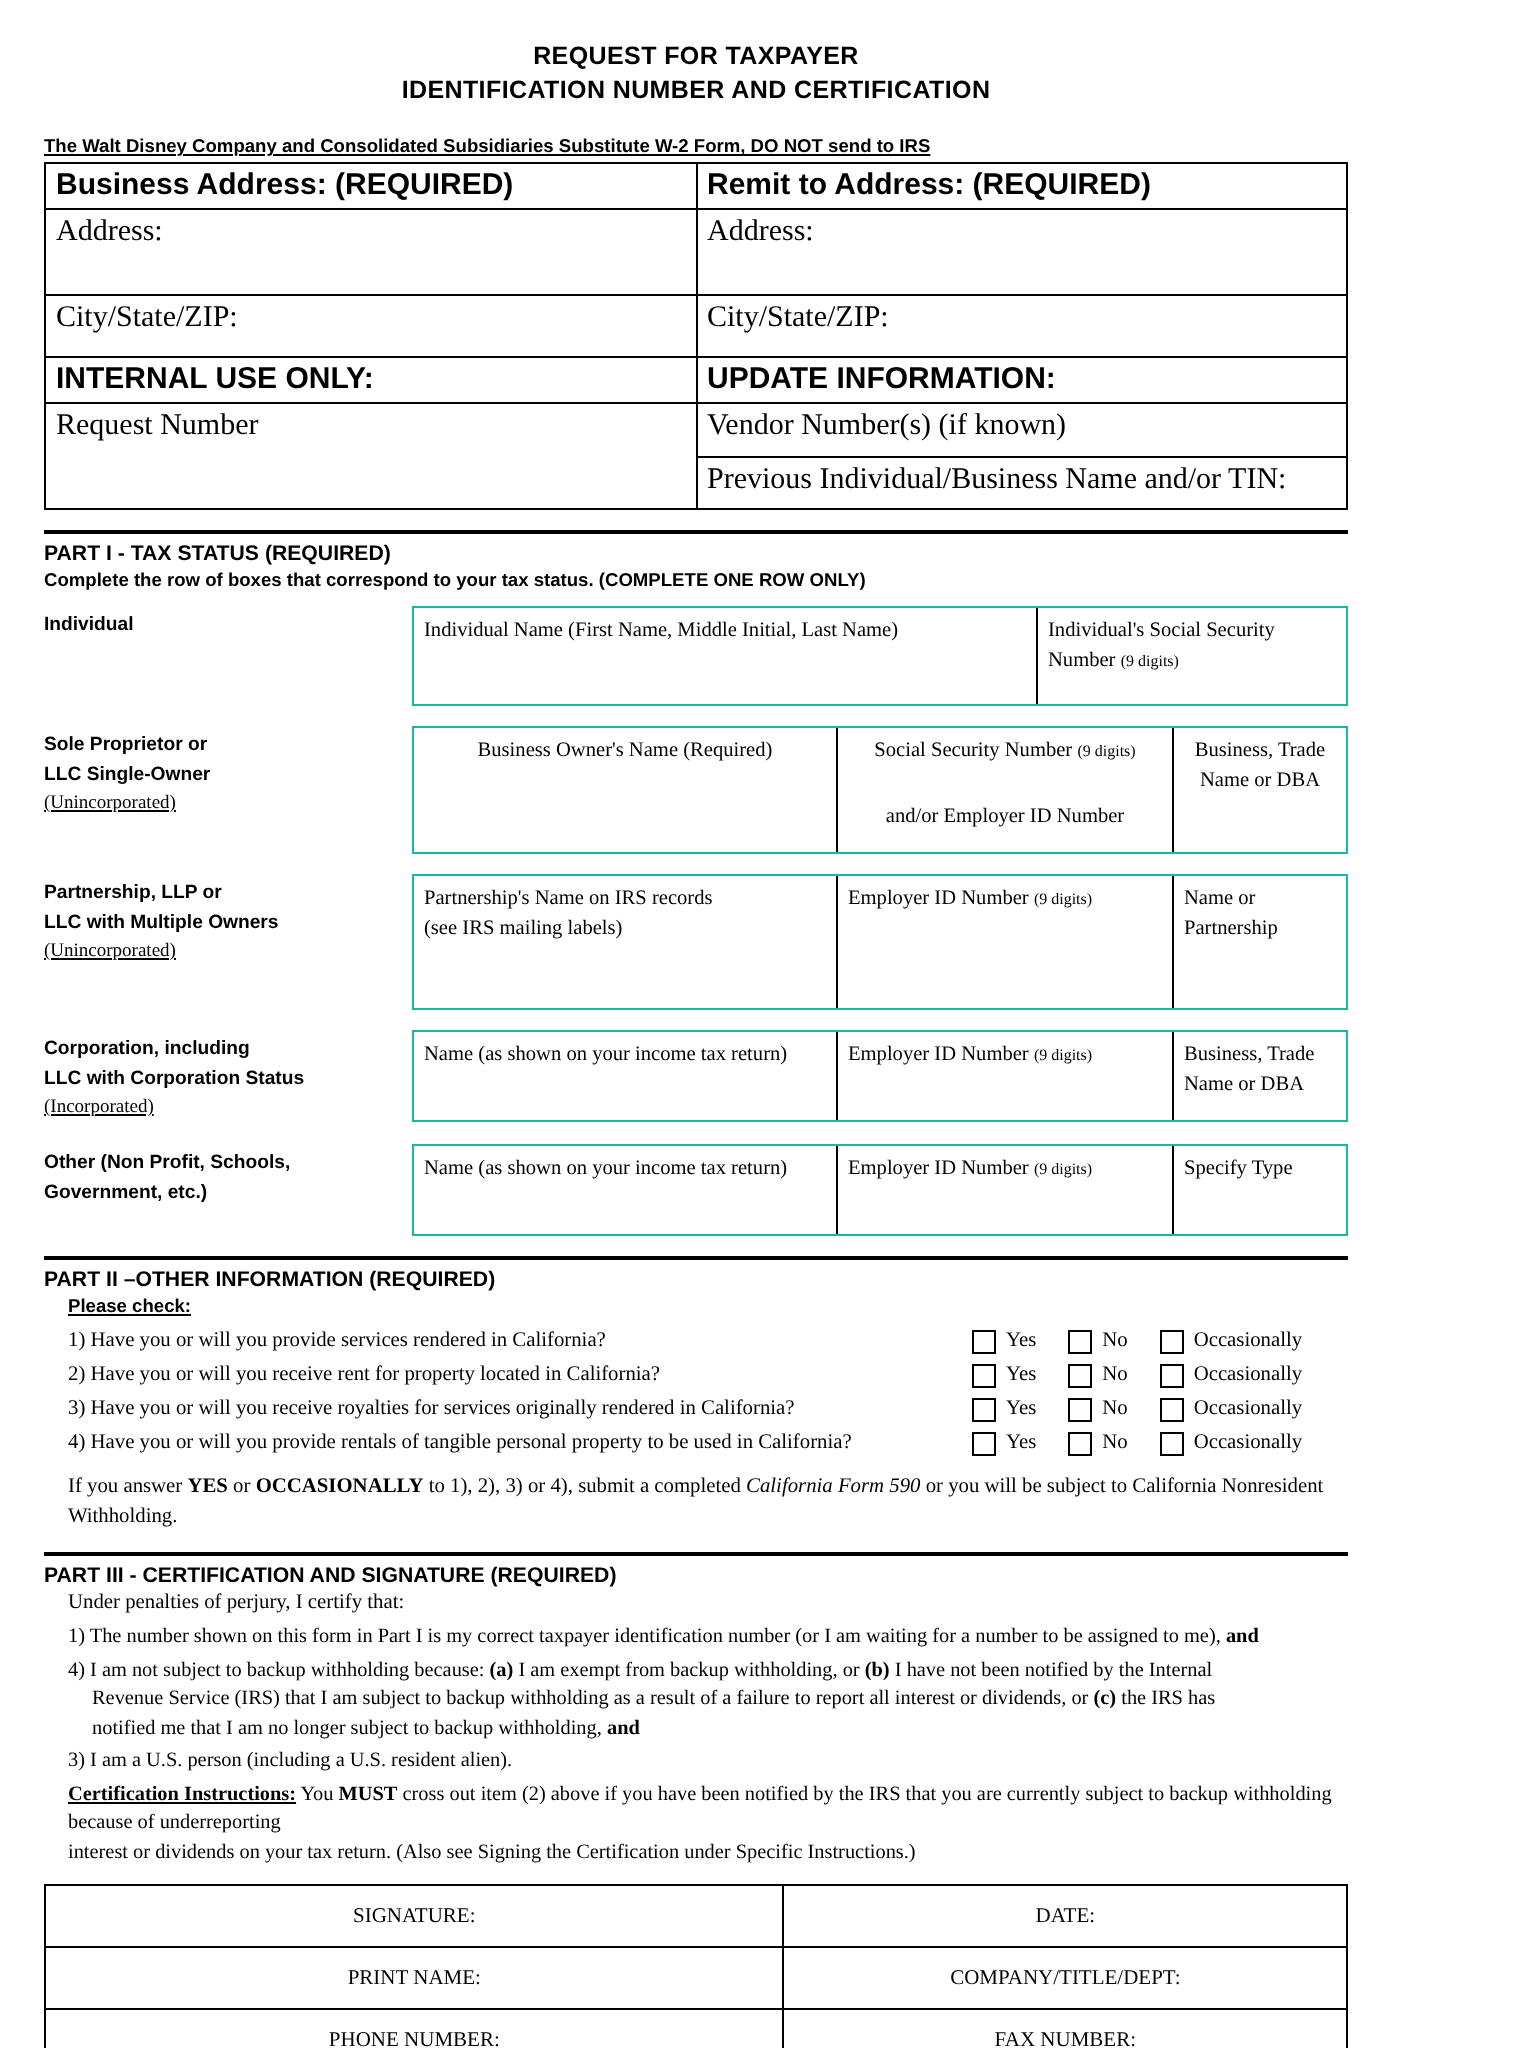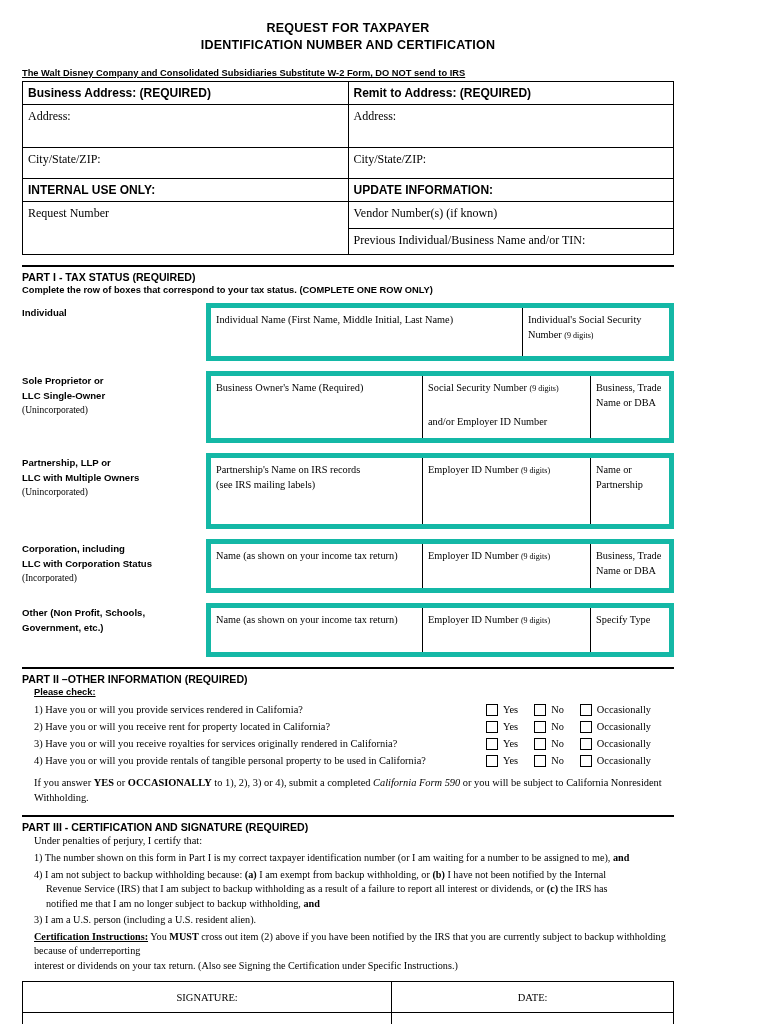--- a/index.html
+++ b/index.html
@@ -42,21 +42,21 @@
 
   table.grid {
     border-collapse: collapse;
     width: 100%;
     table-layout: fixed;
   }
   table.grid td {
     border: 1px solid #000;
     vertical-align: top;
     padding: 4px 5px;
-    font-size: 12px;
+    font-size: 15px;
     line-height: 14px;
   }
   .bold-sans {
     font-family: "Liberation Sans", sans-serif;
     font-weight: bold;
     font-size: 9.6px;
   }
   .cell-tall { height: 34px; margin-top: 44px; }
   .cell-mid { height: 22px; }
 
@@ -91,38 +91,39 @@
     font-family: "Liberation Sans", sans-serif;
     font-weight: bold;
     font-size: 9.6px;
     line-height: 15px;
     padding-top: 2px;
   }
   .taxlabel .small {
     font-weight: normal;
     font-family: "Liberation Serif", serif;
     font-size: 9.5px;
+    text-decoration: underline;
   }
   .boxes {
     flex: 1 1 auto;
     display: flex;
-    border: 5px solid #14b8a6;
+    border: 1px solid #14b8a6;
   }
   .boxes > div {
     border-right: 1px solid #000;
     padding: 4px 5px;
     font-size: 10.3px;
     line-height: 15px;
     box-sizing: border-box;
   }
   .boxes > div:last-child { border-right: none; }
   .sup { font-size: 8px; vertical-align: baseline; }
 
   .h48 { height: 48px; }
-  .h62 { height: 62px; }
+  .h62 { height: 62px; text-align: center; }
   .h66 { height: 66px; }
   .h44 { height: 44px; }
 
   
   .check-label {
     font-family: "Liberation Sans", sans-serif;
     font-weight: bold;
     font-size: 9.3px;
     text-decoration: underline;
     margin-bottom: 4px;

